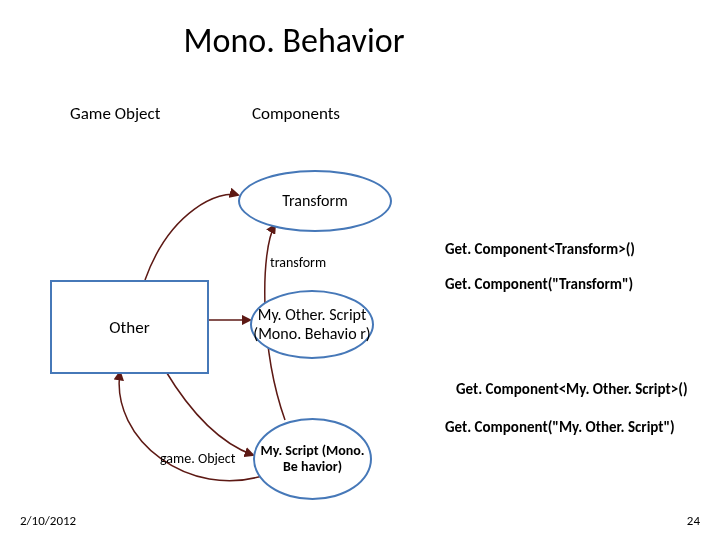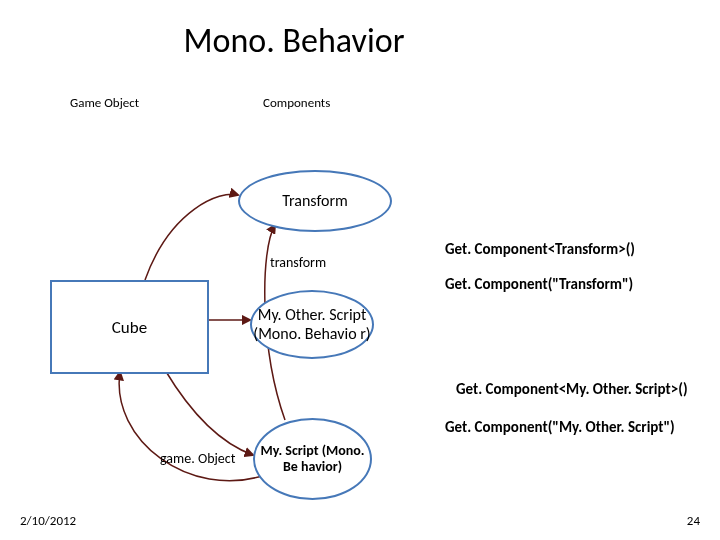--- a/index.html
+++ b/index.html
@@ -17,22 +17,23 @@
     position: absolute;
     top: 20px;
     left: 0;
     width: 588px;
     text-align: center;
     font-size: 34px;
     font-weight: 400;
   }
   .heading {
     position: absolute;
-    font-size: 13px;
+    font-size: 17px;
     font-weight: 400;
+    margin-top: 8px;
   }
   .cube {
     position: absolute;
     left: 50px;
     top: 280px;
     width: 155px;
     height: 90px;
     border: 2px solid #4678b8;
     background: #fff;
     display: flex;
@@ -114,24 +115,24 @@
   <path d="M 165 370 C 195 420 225 445 253 455" fill="none" stroke="#5d1914" stroke-width="1.5" marker-end="url(#ah)"></path>
 
   <path d="M 285 420 C 260 350 260 250 275 225" fill="none" stroke="#5d1914" stroke-width="1.5" marker-end="url(#ah)"></path>
 
   <path d="M 265 475 C 190 500 110 440 120 372" fill="none" stroke="#5d1914" stroke-width="1.5" marker-end="url(#ah)"></path>
 </svg>
 
 <div class="title">Mono. Behavior</div>
 
 <div class="heading" style="left:70px; top:95px;">Game Object</div>
-<div class="heading" style="left:263px; top:95px;">Components</div>
+<div class="heading" style="left:252px; top:95px;">Components</div>
 
 <div class="cube">
-  <span>Cube</span>
+  <span>Other</span>
 </div>
 
 <div class="ellipse e-transform">
   <span>Transform</span>
 </div>
 
 <div class="ellipse e-other">
   <span>My. Other. Script (Mono. Behavio r)</span>
 </div>
 

